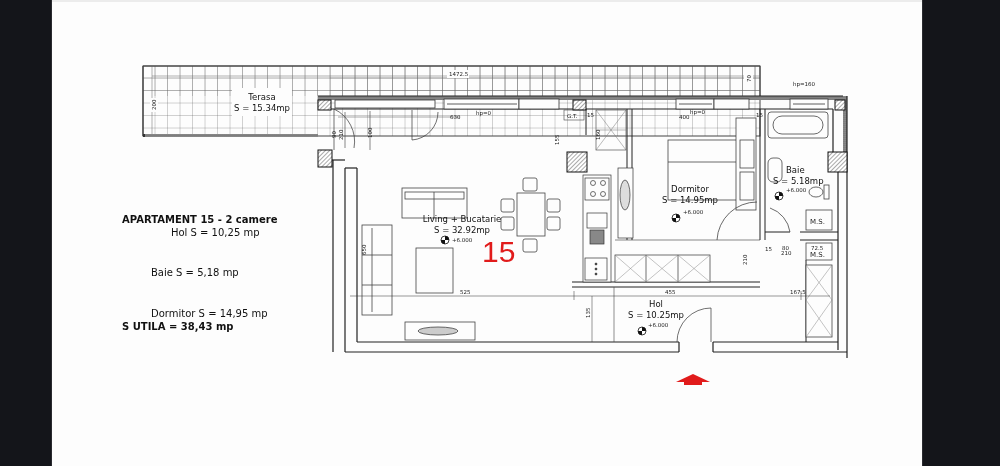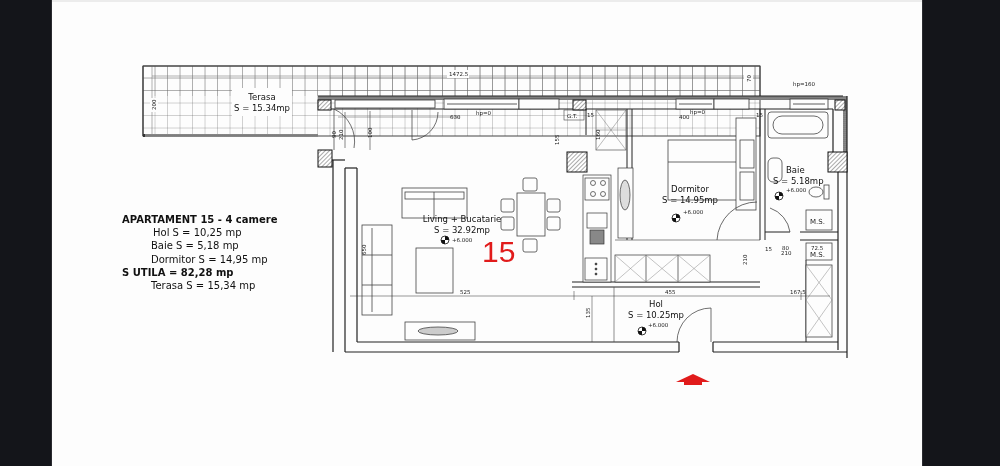--- a/index.html
+++ b/index.html
@@ -17,22 +17,22 @@
     background: #fdfdfd;
     border-top: 2px solid #ececec;
     box-sizing: border-box;
   }
   .legend {
     position: absolute; left: 122px; top: 213px;
     font-family: "DejaVu Sans", sans-serif; font-size: 10px; line-height: 13.2px;
     color: #111;
   }
   .legend .b { font-weight: bold; }
-  .legend .ind { padding-left: 31px; }
-  .legend .ind2 { padding-left: 29px; }
+  .legend .ind { padding-left: 31px; text-align: center; }
+  .legend .ind2 { padding-left: 29px; margin-top: 27px; }
   svg.plan { position: absolute; left: 0; top: 0; }
   svg text { font-family: "DejaVu Sans", sans-serif; }
   .room-label { font-size: 8.5px; fill: #111; }
   .dim { font-size: 5.5px; fill: #222; }
   .big-num { font-family: "Liberation Sans", sans-serif; font-size: 30px; fill: #e11b1b; }
 </style>
 </head>
 <body>
 
 <div class="dark-band left"></div>
@@ -309,19 +309,18 @@
   <g>
     <circle cx="642" cy="331" r="4" fill="#fff" stroke="#111" stroke-width="0.8"></circle>
     <path d="M642 327 A4 4 0 0 1 646 331 L642 331 Z M642 335 A4 4 0 0 1 638 331 L642 331 Z" fill="#111"></path>
   </g>
   <text class="dim" x="648" y="327">+6.000</text>
 
   <polygon points="676,382 693,374 710,382 702,382 702,385 684,385 684,382" fill="#e11b1b"></polygon>
 </svg>
 
 <div class="legend">
-  <div class="b">APARTAMENT 15  - 4 camere</div>
+  <div class="b">APARTAMENT 15  - 2 camere</div>
   <div class="ind">Hol S = 10,25 mp</div>
   <div class="ind2">Baie S = 5,18 mp</div>
   <div class="ind2">Dormitor S = 14,95 mp</div>
-  <div class="b">S UTILA = 82,28 mp</div>
-  <div class="ind2">Terasa S = 15,34 mp</div>
+  <div class="b">S UTILA = 38,43 mp</div>
 </div>
 
 </body></html>

